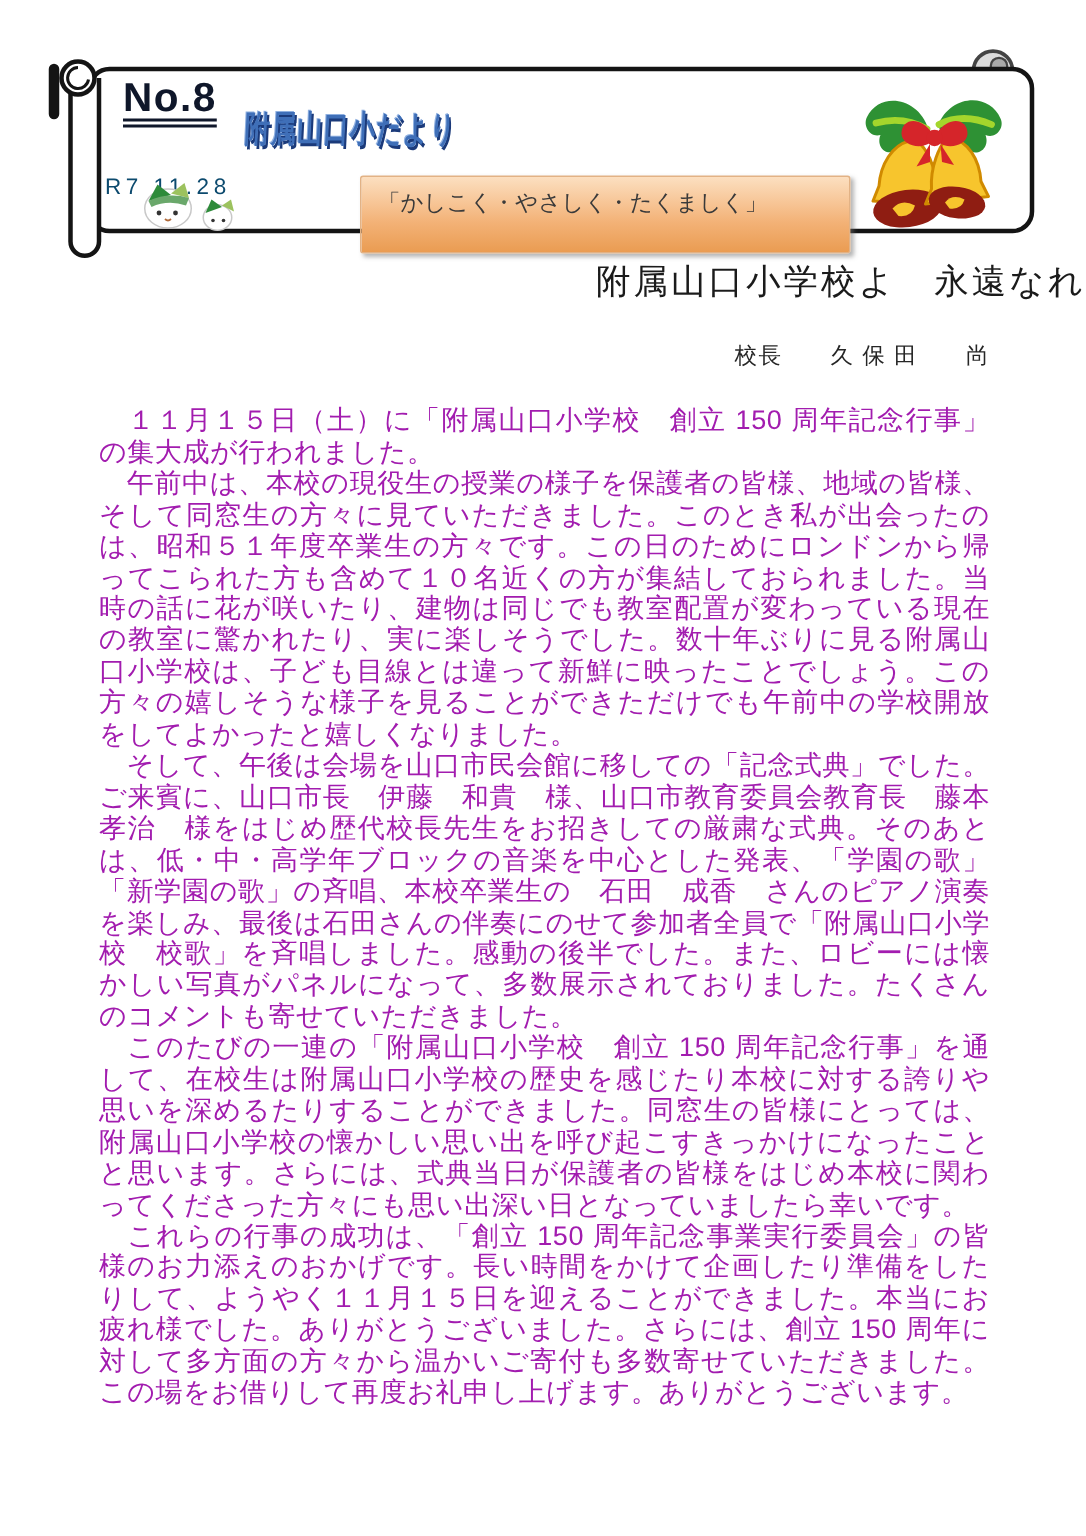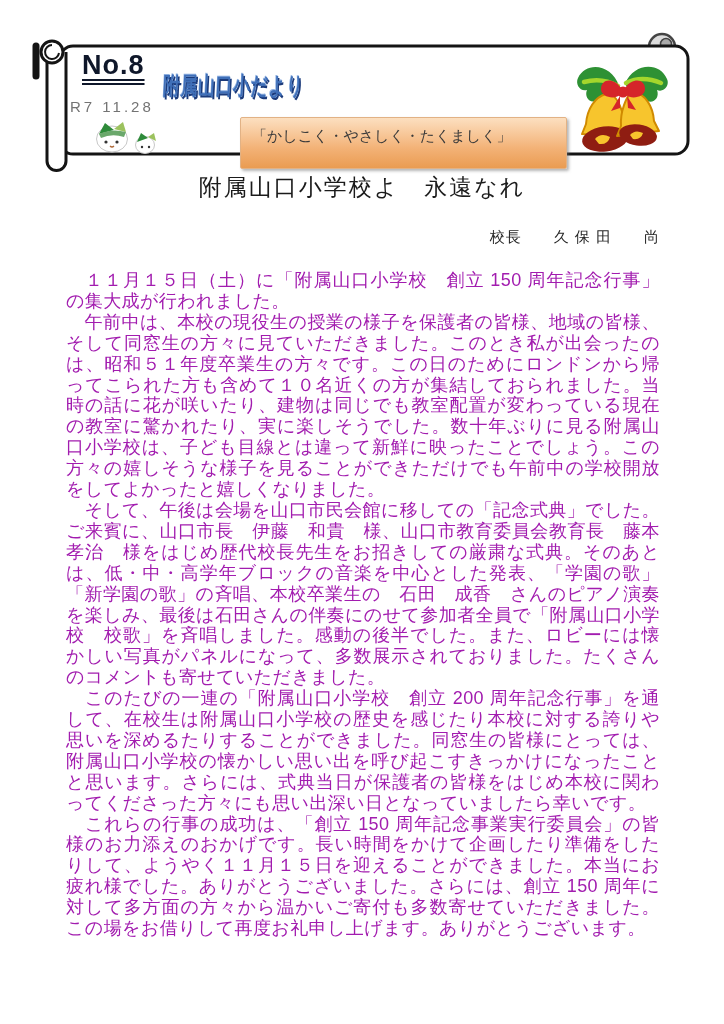--- a/index.html
+++ b/index.html
@@ -6,21 +6,21 @@
   .page{
     position:relative;width:724px;height:1024px;background:#ffffff;
     font-family:"Liberation Sans","DejaVu Sans",sans-serif;color:#1d1d1d;overflow:hidden;
   }
   
   .scroll-svg{position:absolute;left:0;top:0;width:724px;height:185px;}
   .issue-no{
     position:absolute;left:82px;top:50px;font-size:27px;font-weight:700;color:#0f172a;
     text-decoration:underline double;text-underline-offset:5px;letter-spacing:1px;
   }
-  .issue-date{position:absolute;left:70px;top:98px;font-size:15px;letter-spacing:3px;color:#737373;}
+  .issue-date{position:absolute;left:70px;top:116px;font-size:15px;letter-spacing:3px;color:#0c4a6e;}
   .cats-svg{position:absolute;left:90px;top:120px;width:72px;height:36px;}
   .newsletter-name{
     position:absolute;left:164px;top:70px;font-size:24px;font-weight:800;color:#3f6fb8;
     transform:scaleX(.70) skewX(-4deg);transform-origin:left top;white-space:nowrap;
     text-shadow:2px 2px 0 #1b3a7a,-1px -1px 0 #8fb0e0;letter-spacing:1px;
   }
   .newsletter-title{
     position:absolute;left:300px;top:52px;font-size:45px;font-weight:900;color:#14141d;
     letter-spacing:6px;white-space:nowrap;text-shadow:1px 1px 0 #3a3a4a;
   }
@@ -28,21 +28,21 @@
     position:absolute;left:240px;top:117px;width:327px;height:52px;
     background:linear-gradient(#fcdfc0,#f3b277 60%,#ea9c52);
     border:1px solid #e2b285;border-radius:2px;
     box-shadow:2px 2px 3px rgba(110,110,110,.5);
     font-size:15px;color:#3a3a3a;line-height:35px;padding-left:11px;box-sizing:border-box;
     white-space:nowrap;
   }
   .bells-svg{position:absolute;left:572px;top:52px;width:100px;height:104px;}
   
   .article-title{
-    position:absolute;left:0;top:172px;width:724px;text-align:center;
+    position:absolute;left:0;top:172px;width:724px;text-align:right;
     box-sizing:border-box;font-size:23px;letter-spacing:2px;color:#1b1b1b;white-space:pre;
   }
   .byline{
     position:absolute;right:64px;top:228px;font-size:15px;color:#262626;
     letter-spacing:1px;white-space:pre;
   }
   .body-text{
     position:absolute;left:66px;top:270px;width:594px;
     font-size:18px;line-height:20.9px;letter-spacing:.4px;color:#a21caf;
     text-align:justify;
@@ -116,17 +116,17 @@
     </g>
   </svg>
 
   <div class="article-title">附属山口小学校よ　永遠なれ</div>
   <div class="byline">校長　　久 保 田　　尚</div>
 
   <div class="body-text">
     <p>　１１月１５日（土）に「附属山口小学校　創立 150 周年記念行事」の集大成が行われました。</p>
     <p>　午前中は、本校の現役生の授業の様子を保護者の皆様、地域の皆様、そして同窓生の方々に見ていただきました。このとき私が出会ったのは、昭和５１年度卒業生の方々です。この日のためにロンドンから帰ってこられた方も含めて１０名近くの方が集結しておられました。当時の話に花が咲いたり、建物は同じでも教室配置が変わっている現在の教室に驚かれたり、実に楽しそうでした。数十年ぶりに見る附属山口小学校は、子ども目線とは違って新鮮に映ったことでしょう。この方々の嬉しそうな様子を見ることができただけでも午前中の学校開放をしてよかったと嬉しくなりました。</p>
     <p>　そして、午後は会場を山口市民会館に移しての「記念式典」でした。ご来賓に、山口市長　伊藤　和貴　様、山口市教育委員会教育長　藤本　孝治　様をはじめ歴代校長先生をお招きしての厳粛な式典。そのあとは、低・中・高学年ブロックの音楽を中心とした発表、「学園の歌」「新学園の歌」の斉唱、本校卒業生の　石田　成香　さんのピアノ演奏を楽しみ、最後は石田さんの伴奏にのせて参加者全員で「附属山口小学校　校歌」を斉唱しました。感動の後半でした。また、ロビーには懐かしい写真がパネルになって、多数展示されておりました。たくさんのコメントも寄せていただきました。</p>
-    <p>　このたびの一連の「附属山口小学校　創立 200 周年記念行事」を通して、在校生は附属山口小学校の歴史を感じたり本校に対する誇りや思いを深めるたりすることができました。同窓生の皆様にとっては、附属山口小学校の懐かしい思い出を呼び起こすきっかけになったことと思います。さらには、式典当日が保護者の皆様をはじめ本校に関わってくださった方々にも思い出深い日となっていましたら幸いです。</p>
+    <p>　このたびの一連の「附属山口小学校　創立 150 周年記念行事」を通して、在校生は附属山口小学校の歴史を感じたり本校に対する誇りや思いを深めるたりすることができました。同窓生の皆様にとっては、附属山口小学校の懐かしい思い出を呼び起こすきっかけになったことと思います。さらには、式典当日が保護者の皆様をはじめ本校に関わってくださった方々にも思い出深い日となっていましたら幸いです。</p>
     <p>　これらの行事の成功は、「創立 150 周年記念事業実行委員会」の皆様のお力添えのおかげです。長い時間をかけて企画したり準備をしたりして、ようやく１１月１５日を迎えることができました。本当にお疲れ様でした。ありがとうございました。さらには、創立 150 周年に対して多方面の方々から温かいご寄付も多数寄せていただきました。この場をお借りして再度お礼申し上げます。ありがとうございます。</p>
   </div>
 
 </div>
 
 </body></html>

